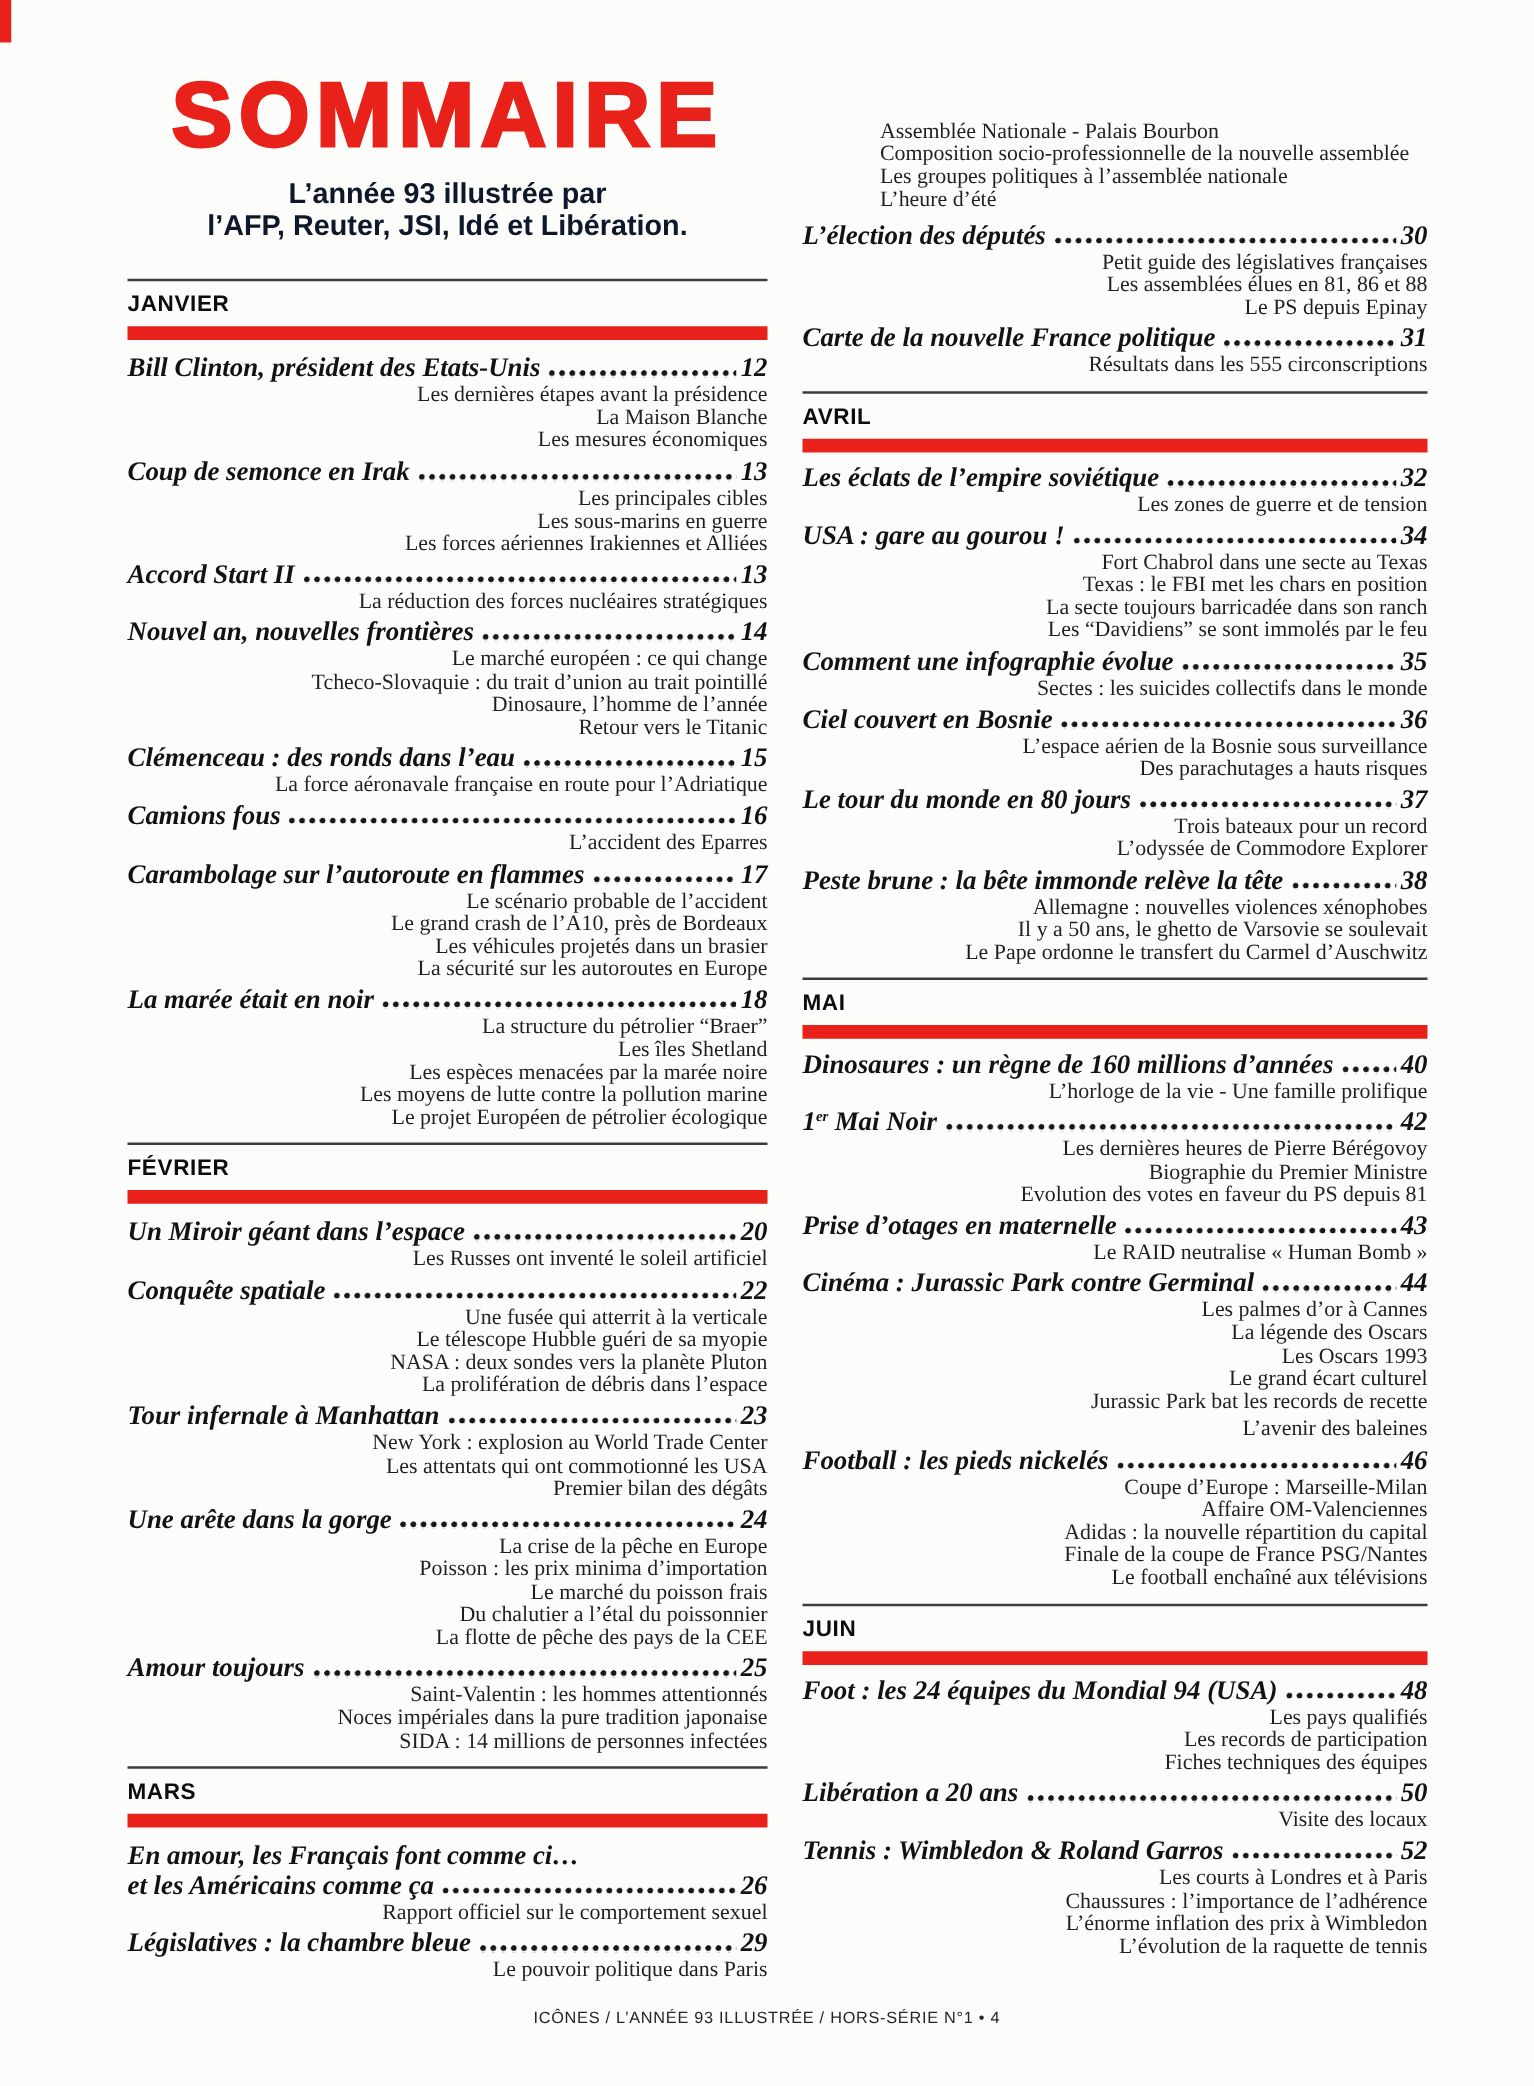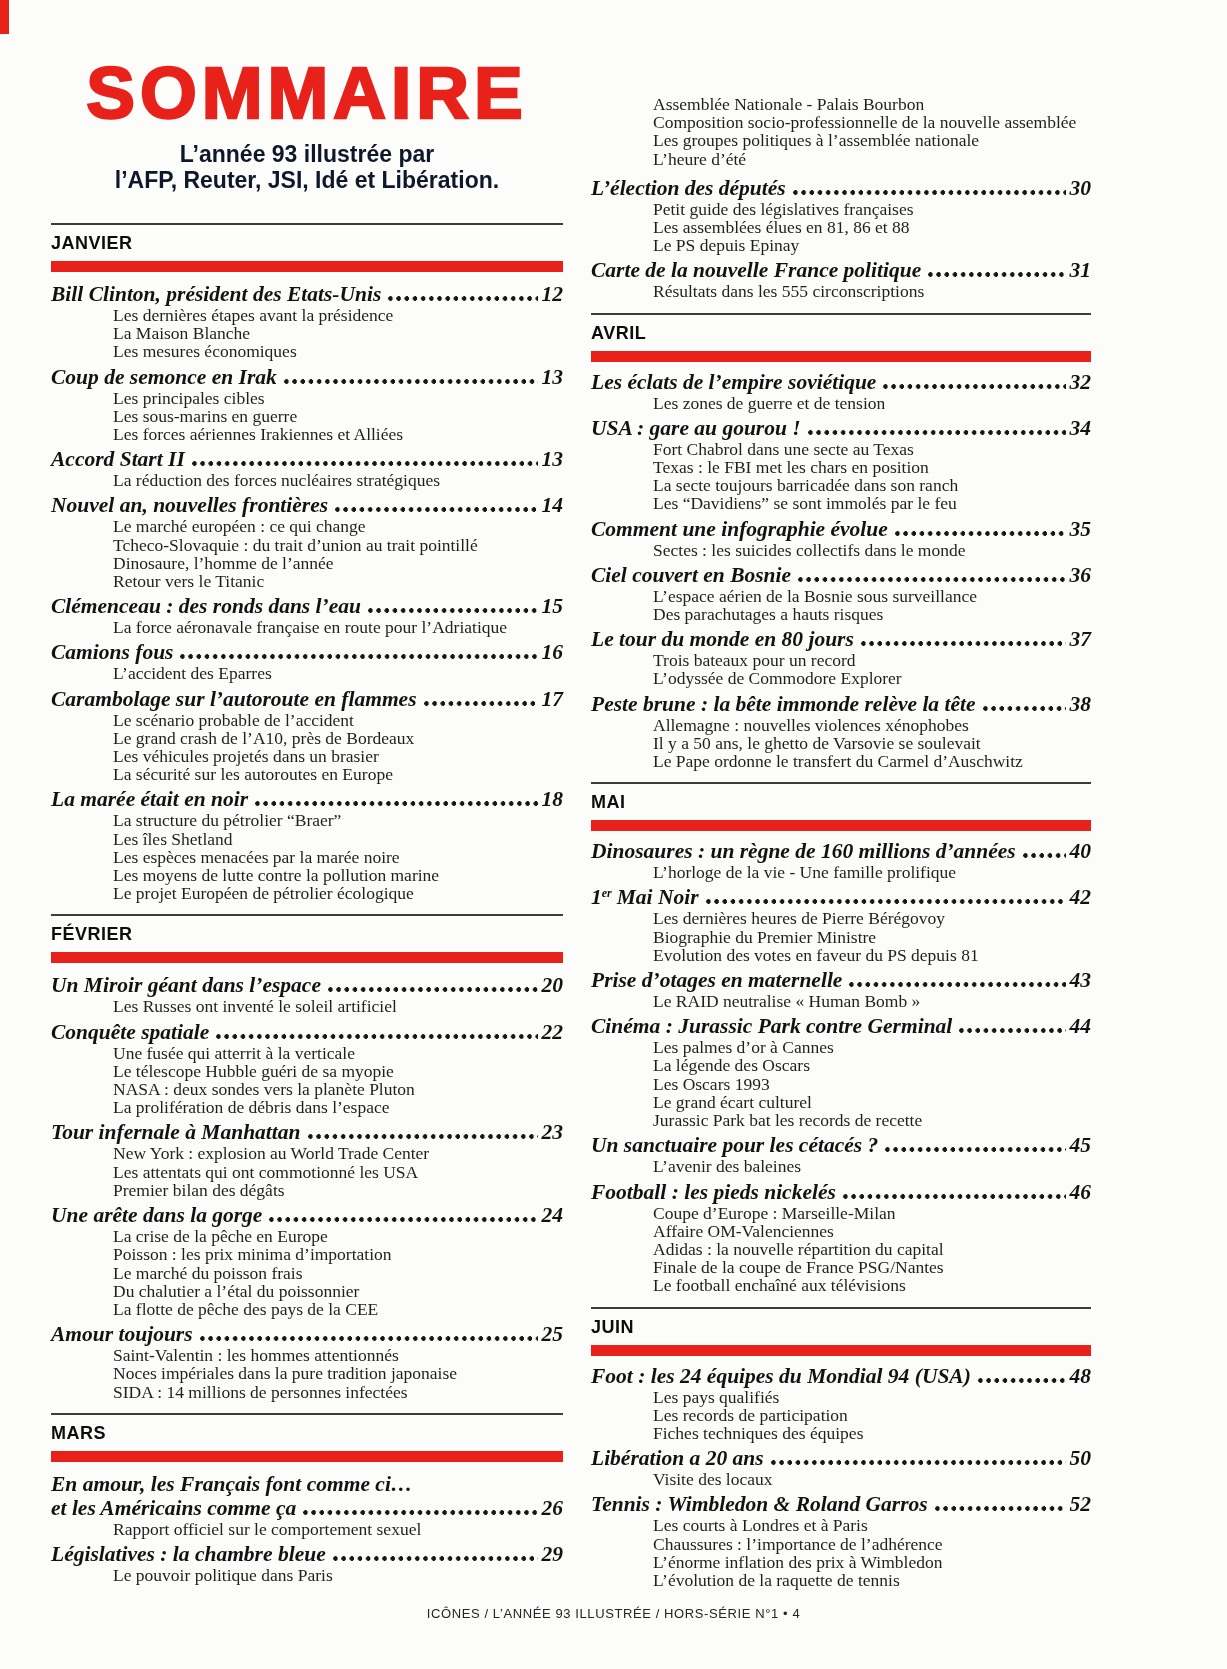--- a/index.html
+++ b/index.html
@@ -1,33 +1,33 @@
 <!DOCTYPE html>
 <html lang="fr"><head>
 <meta charset="utf-8">
 <style>
   html,body{margin:0;padding:0;background:#e9e9e7;}
   .page{position:relative;width:1227px;height:1669px;background:#fcfcfa;overflow:hidden;
         font-family:"Liberation Serif",serif;color:#141414;}
   .corner-mark{position:absolute;left:0;top:0;width:9px;height:34px;background:#e8221a;}
-  .cols{display:flex;padding:0 92px 0 51px;gap:28px;}
+  .cols{display:flex;padding:0 92px 0 102px;gap:28px;}
   .col-left{width:512px;flex:0 0 512px;}
   .col-right{width:500px;flex:0 0 500px;padding-top:95px;}
   .masthead{margin-top:56px;text-align:center;}
   .big-title{font-family:"Liberation Sans",sans-serif;font-weight:bold;font-size:73px;line-height:73px;
              letter-spacing:5px;color:#e8221a;-webkit-text-stroke:2.5px #e8221a;white-space:nowrap;}
   .subtitle{margin-top:12px;font-family:"Liberation Sans",sans-serif;font-weight:bold;
             font-size:23px;line-height:26px;color:#0f172a;}
   .sec-head{margin-top:12px;}
   .sec-head.first{margin-top:30px;}
   .rule{height:2px;background:#3c3c3c;}
   .sec-name{font-family:"Liberation Sans",sans-serif;font-weight:bold;font-size:18px;line-height:27px;
             letter-spacing:.5px;color:#0d0d0d;margin:5px 0 4px;}
   .redbar{height:11px;background:#e8221a;}
-  .entries{margin-top:8px;}
+  .entries{margin-top:8px;text-align:right;}
   .col-left .entries{margin-top:10px;}
   .entry{margin-bottom:4px;}
   .trow{display:flex;align-items:flex-end;line-height:24px;}
   .etitle{font-weight:bold;font-style:italic;font-size:21.5px;color:#121212;white-space:nowrap;}
   .etitle sup{font-size:12px;line-height:0;vertical-align:7px;}
   .mspace{margin-left:5px;}
   .leader{flex:1 1 auto;min-width:14px;height:6px;margin:0 4px 4px 7px;
           background-image:radial-gradient(circle at 2.5px 2.5px,#161616 2.1px,rgba(0,0,0,0) 2.5px);
           background-size:8.2px 6px;background-repeat:repeat-x;background-position:left bottom;}
   .pnum{font-weight:bold;font-style:italic;font-size:21.5px;color:#121212;}
@@ -356,25 +356,20 @@
               <span class="leader"></span>
               <span class="pnum">44</span>
             </div>
           <div class="sub">Les palmes d’or à Cannes</div>
           <div class="sub">La légende des Oscars</div>
           <div class="sub">Les Oscars 1993</div>
           <div class="sub">Le grand écart culturel</div>
           <div class="sub">Jurassic Park bat les records de recette</div>
         </div>
         <div class="entry">
-          <div class="trow">
-              <span class="etitle">Un sanctuaire pour les cétacés ?</span>
-              <span class="leader"></span>
-              <span class="pnum">45</span>
-            </div>
           <div class="sub">L’avenir des baleines</div>
         </div>
         <div class="entry">
           <div class="trow">
               <span class="etitle">Football : les pieds nickelés</span>
               <span class="leader"></span>
               <span class="pnum">46</span>
             </div>
           <div class="sub">Coupe d’Europe : Marseille-Milan</div>
           <div class="sub">Affaire OM-Valenciennes</div>

